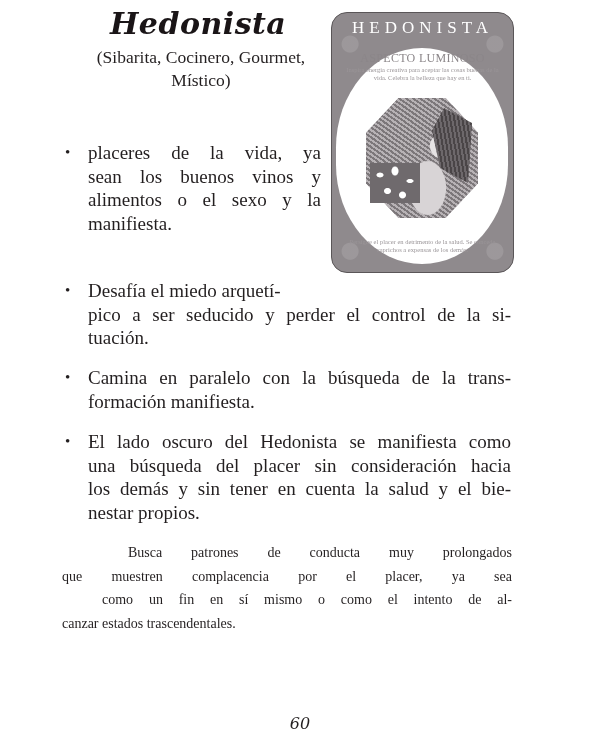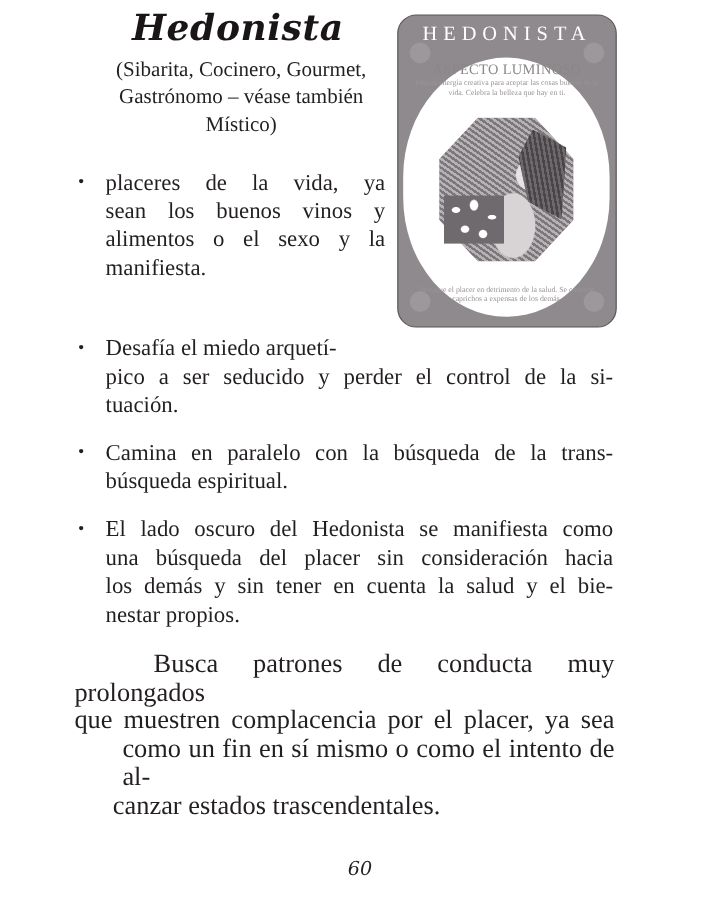--- a/index.html
+++ b/index.html
@@ -69,36 +69,35 @@
       #6f6a6d;
   }
   .bullet-item { position:relative; font-size:19px; line-height:23.5px; }
   .bullet-item .dot { position:absolute; left:-23px; top:0; font-size:15px; }
   .b1 { position:absolute; left:88px; top:141px; width:233px; text-align:justify; }
   .b2 { position:absolute; left:88px; top:279px; width:423px; }
   .b3 { position:absolute; left:88px; top:366px; width:423px; }
   .b4 { position:absolute; left:88px; top:430px; width:423px; }
   .paragraph {
     position:absolute; left:62px; top:541px; width:450px;
-    font-size:22px; line-height:23.5px; text-indent:66px;
+    font-size:14px; line-height:23.5px; text-indent:66px;
   }
   .page-number {
     position:absolute; left:280px; top:714px; width:40px; text-align:center;
     font-family:"DejaVu Serif",serif; font-style:italic; font-size:16px;
   }
   .line { display:block; white-space:nowrap; }
   .justify-line { display:block; text-align:justify; text-align-last:justify; }
 </style>
 </head>
 <body>
 
 <div class="title">Hedonista</div>
 <div class="subtitle">
   <span class="line">(Sibarita, Cocinero, Gourmet,</span>
-  <span class="line">Gastrónomo – véase también</span>
   <span class="line">Místico)</span>
 </div>
 
 <div class="card">
   <div class="pattern"></div>
   <div class="oval"></div>
   <div class="card-title">HEDONISTA</div>
   <div class="aspect-head" style="top:38px;">ASPECTO LUMINOSO</div>
   <div class="aspect-text" style="top:53px;">Inspira energía creativa para aceptar las cosas buenas de la vida. Celebra la belleza que hay en ti.</div>
   <div class="illustration"></div>
@@ -118,31 +117,31 @@
 <div class="bullet-item b2">
   <span class="dot">•</span>
   <span class="line">Desafía el miedo arquetí-</span>
   <span class="justify-line">pico a ser seducido y perder el control de la si-</span>
   <span class="line">tuación.</span>
 </div>
 
 <div class="bullet-item b3">
   <span class="dot">•</span>
   <span class="justify-line">Camina en paralelo con la búsqueda de la trans-</span>
-  <span class="line">búsqueda espiritual.</span>
+  <span class="line">formación manifiesta.</span>
 </div>
 
 <div class="bullet-item b4">
   <span class="dot">•</span>
   <span class="justify-line">El lado oscuro del Hedonista se manifiesta como</span>
   <span class="justify-line">una búsqueda del placer sin consideración hacia</span>
   <span class="justify-line">los demás y sin tener en cuenta la salud y el bie-</span>
   <span class="line">nestar propios.</span>
 </div>
 
 <div class="paragraph">
   <span class="justify-line" style="text-indent:66px;">Busca patrones de conducta muy prolongados</span>
   <span class="justify-line" style="text-indent:0;">que muestren complacencia por el placer, ya sea</span>
   <span class="justify-line" style="text-indent:0;margin-left:40px;">como un fin en sí mismo o como el intento de al-</span>
-  <span class="line" style="text-indent:0;margin-left:32px;">canzar estados trascendentales.</span>
+  <span class="line" style="text-indent:0;">canzar estados trascendentales.</span>
 </div>
 
 <div class="page-number">60</div>
 
 </body></html>

